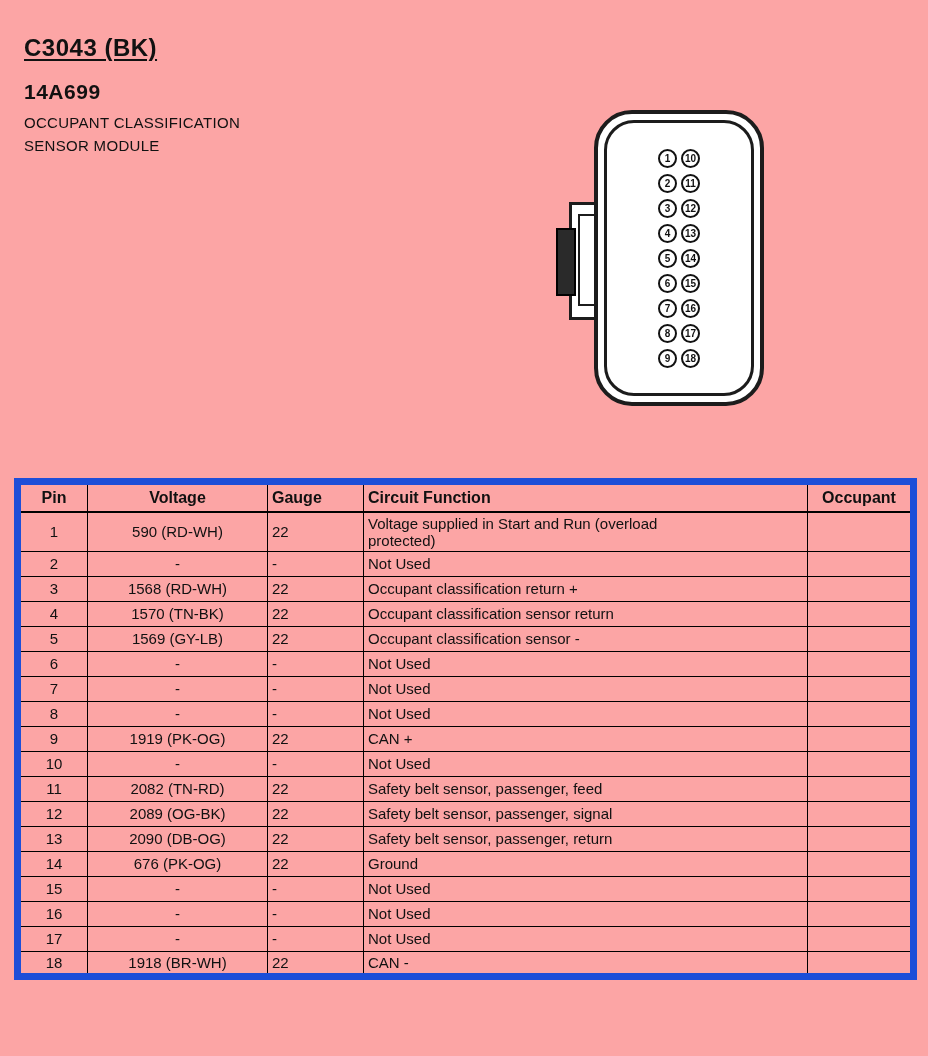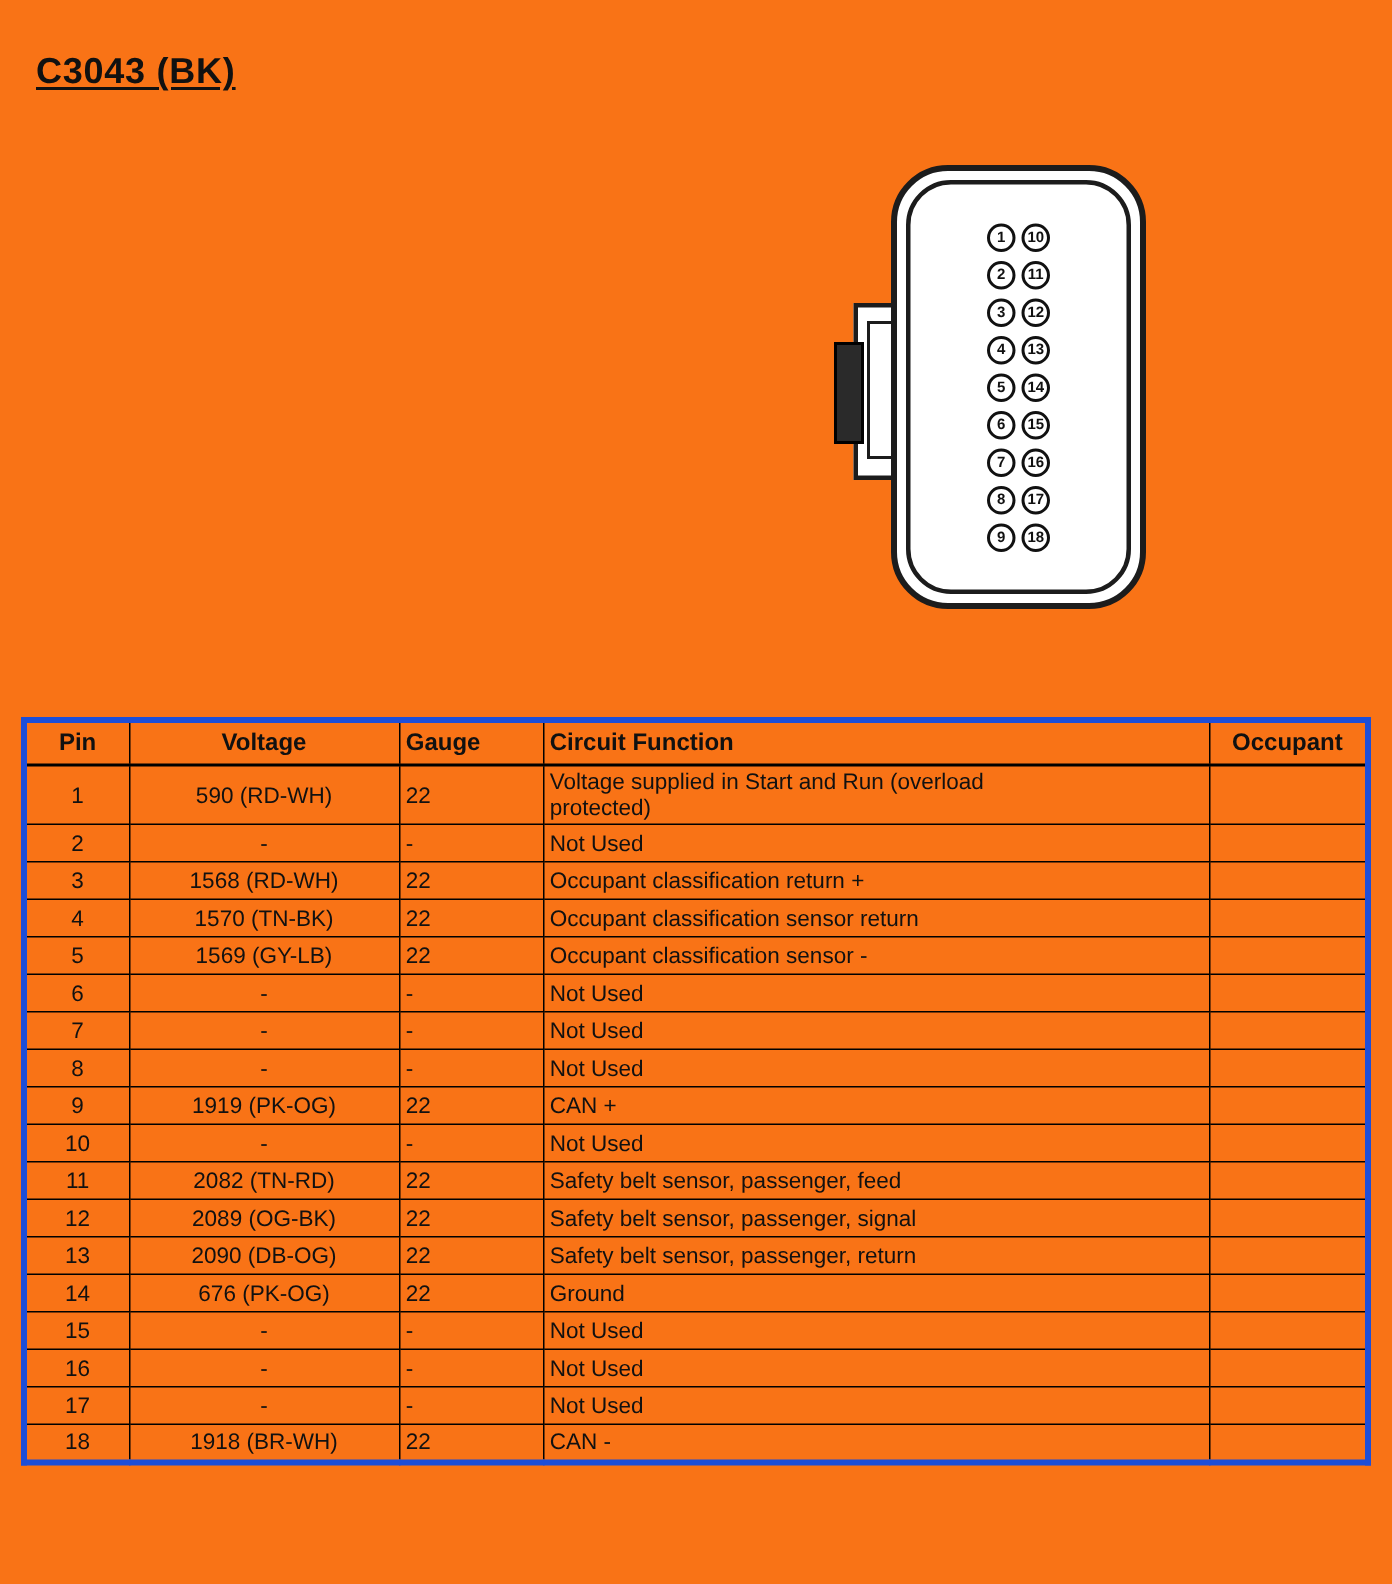--- a/index.html
+++ b/index.html
@@ -1,19 +1,19 @@
 <!DOCTYPE html>
 <html><head>
 <meta charset="utf-8">
 <style>
   html,body{margin:0;padding:0;background:#fff;}
   .page{
     position:relative;
     width:928px;height:1056px;
-    background:#f97316;
+    background:#fca5a5;
     font-family:"Liberation Sans", sans-serif;
     color:#111;
     overflow:hidden;
   }
   
   .header{position:absolute;left:24px;top:34px;}
   .connector-id{
     font-size:24px;font-weight:bold;margin:0 0 18px 0;
     text-decoration:underline;text-decoration-thickness:2px;text-underline-offset:3px;
     letter-spacing:0.5px;
@@ -51,41 +51,46 @@
   .pin-circle{
     width:19px;height:19px;border:2px solid #111;border-radius:50%;
     display:flex;align-items:center;justify-content:center;
     font-size:10px;font-weight:bold;box-sizing:border-box;background:#fff;
   }
 
   
   .pinout{
     position:absolute;left:14px;top:478px;width:896px;
     border-collapse:collapse;table-layout:fixed;
-    border:4px solid #1d4ed8;
+    border:7px solid #1d4ed8;
     font-size:15px;
   }
   .pinout th,.pinout td{border:1.5px solid #000;padding:2px 4px;box-sizing:border-box;}
   .pinout th{font-size:16px;font-weight:bold;height:30px;text-align:center;}
   .pinout td{height:25px;}
   .pinout th:nth-child(1),.pinout td:nth-child(1){width:70px;text-align:center;}
   .pinout th:nth-child(2),.pinout td:nth-child(2){width:180px;text-align:center;}
   .pinout th:nth-child(3),.pinout td:nth-child(3){width:96px;text-align:left;}
   .pinout th:nth-child(4),.pinout td:nth-child(4){width:444px;text-align:left;margin-left:24px;}
   .pinout th:nth-child(5),.pinout td:nth-child(5){width:106px;text-align:center;}
   .pinout thead tr{border-bottom:2.5px solid #000;}
   .cell-function{white-space:pre-line;}
 </style>
 </head>
 <body>
 
 <div class="page">
 
   <div class="header">
     <h1 class="connector-id">C3043 (BK)</h1>
+    <h2 class="part-number">14A699</h2>
+    <div class="module-name">
+      <div>OCCUPANT CLASSIFICATION</div>
+      <div>SENSOR MODULE</div>
+    </div>
   </div>
 
   <div class="connector-wrap">
     <div class="tab-outer"></div>
     <div class="tab-step"></div>
     <div class="tab-dark"></div>
     <div class="connector-body">
       <div class="connector-inner">
         <div class="pin-grid" id="pin-grid">
             <div class="pin-circle">1</div>

